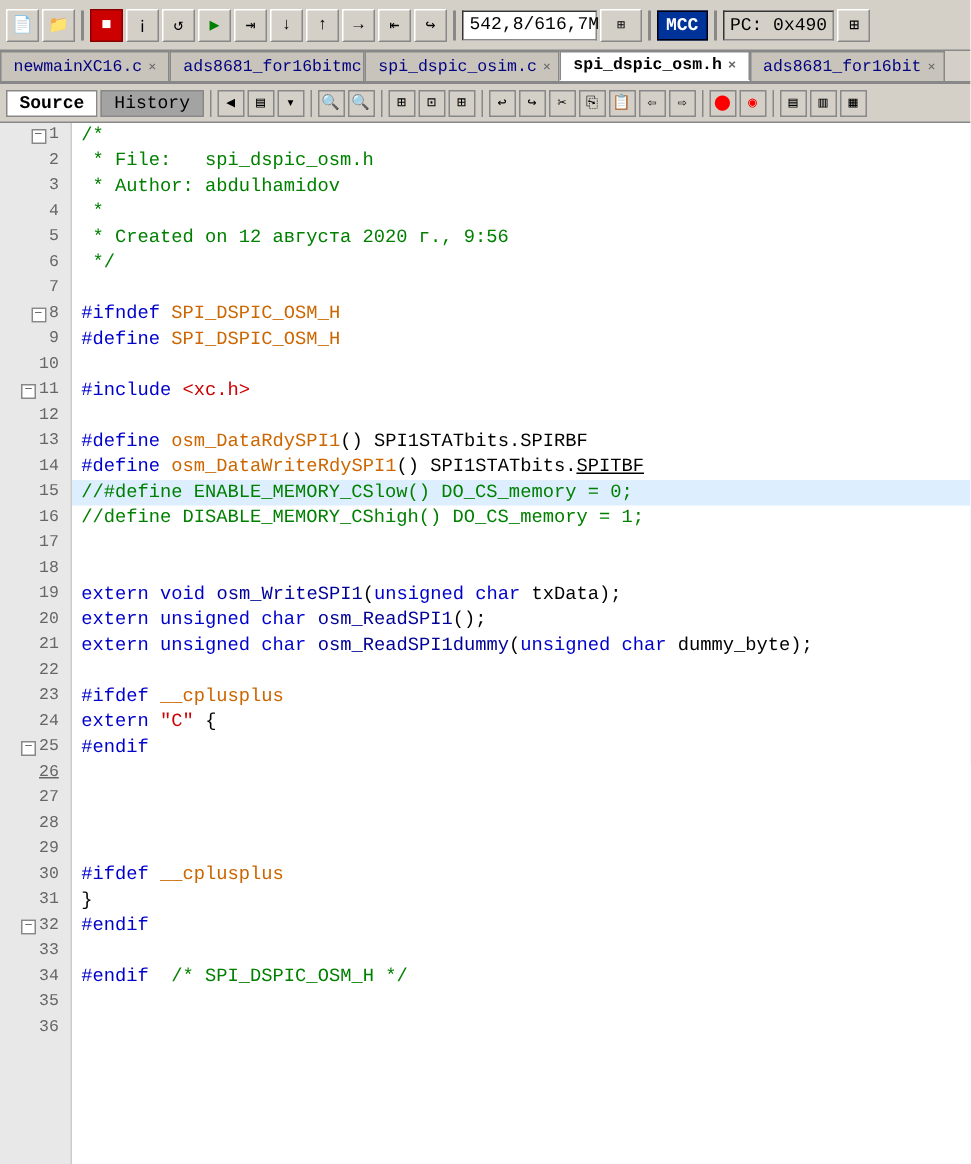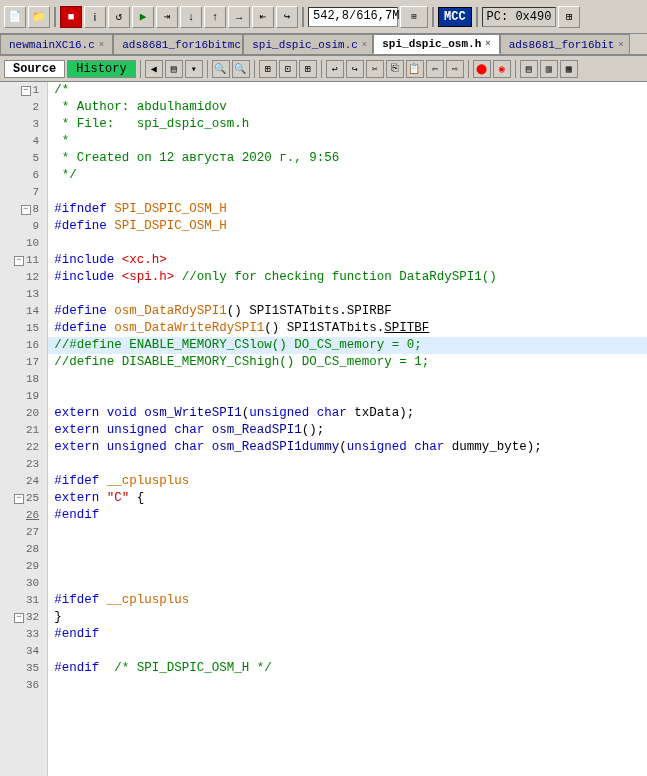--- a/index.html
+++ b/index.html
@@ -93,21 +93,21 @@
       display: flex;
       align-items: center;
       height: 26px;
       padding: 2px 4px;
       gap: 2px;
     }
     .src-tab {
       padding: 1px 8px;
       font-size: 12px;
       border: 1px solid #888;
-      background: #22c55e;
+      background: #a3a3a3;
       cursor: pointer;
     }
     .src-tab.active {
       background: #fff;
       font-weight: bold;
     }
     .src-sep { width: 1px; height: 18px; background: #888; margin: 0 2px; }
     .src-btn {
       width: 18px; height: 18px;
       background: #d4d0c8;
@@ -386,31 +386,30 @@
         <span style="width: 12px; display: inline-block;"></span>
         <span style="font-size: 11px;">35</span>
       </div>
       <div class="gutter-row">
         <span style="width: 12px; display: inline-block;"></span>
         <span style="font-size: 11px;">36</span>
       </div>
     </div>
   <div class="lines" id="code-lines">
       <div class="code-line"><span class="cm">/*</span></div>
+      <div class="code-line"><span class="cm"> * File:   spi_dspic_osm.h</span></div>
       <div class="code-line"><span class="cm"> * Author: abdulhamidov</span></div>
-      <div class="code-line"><span class="cm"> * File:   spi_dspic_osm.h</span></div>
       <div class="code-line"><span class="cm"> *</span></div>
       <div class="code-line"><span class="cm"> * Created on 12 августа 2020 г., 9:56</span></div>
       <div class="code-line"><span class="cm"> */</span></div>
       <div class="code-line"> </div>
       <div class="code-line"><span style="color:#0000cc;">#ifndef</span> <span style="color:#cc6600;">SPI_DSPIC_OSM_H</span></div>
       <div class="code-line"><span style="color:#0000cc;">#define</span> <span style="color:#cc6600;">SPI_DSPIC_OSM_H</span></div>
       <div class="code-line"> </div>
       <div class="code-line"><span style="color:#0000cc;">#include</span> <span style="color:#cc0000;">&lt;xc.h&gt;</span></div>
-      <div class="code-line"><span style="color:#0000cc;">#include</span> <span style="color:#cc0000;">&lt;spi.h&gt;</span> <span class="cm">//only for checking function DataRdySPI1()</span></div>
       <div class="code-line"> </div>
       <div class="code-line"><span style="color:#0000cc;">#define</span> <span style="color:#cc6600;">osm_DataRdySPI1</span>() SPI1STATbits.SPIRBF</div>
       <div class="code-line"><span style="color:#0000cc;">#define</span> <span style="color:#cc6600;">osm_DataWriteRdySPI1</span>() SPI1STATbits.<span style="text-decoration:underline;">SPITBF</span></div>
       <div class="code-line highlighted"><span class="cm">//#define ENABLE_MEMORY_CSlow() DO_CS_memory = 0;</span></div>
       <div class="code-line"><span class="cm">//define DISABLE_MEMORY_CShigh() DO_CS_memory = 1;</span></div>
       <div class="code-line"> </div>
       <div class="code-line"> </div>
       <div class="code-line"><span style="color:#0000cc;">extern</span> <span style="color:#0000cc;">void</span> <span style="color:#000099;">osm_WriteSPI1</span>(<span style="color:#0000cc;">unsigned char</span> txData);</div>
       <div class="code-line"><span style="color:#0000cc;">extern</span> <span style="color:#0000cc;">unsigned char</span> <span style="color:#000099;">osm_ReadSPI1</span>();</div>
       <div class="code-line"><span style="color:#0000cc;">extern</span> <span style="color:#0000cc;">unsigned char</span> <span style="color:#000099;">osm_ReadSPI1dummy</span>(<span style="color:#0000cc;">unsigned char</span> dummy_byte);</div>

